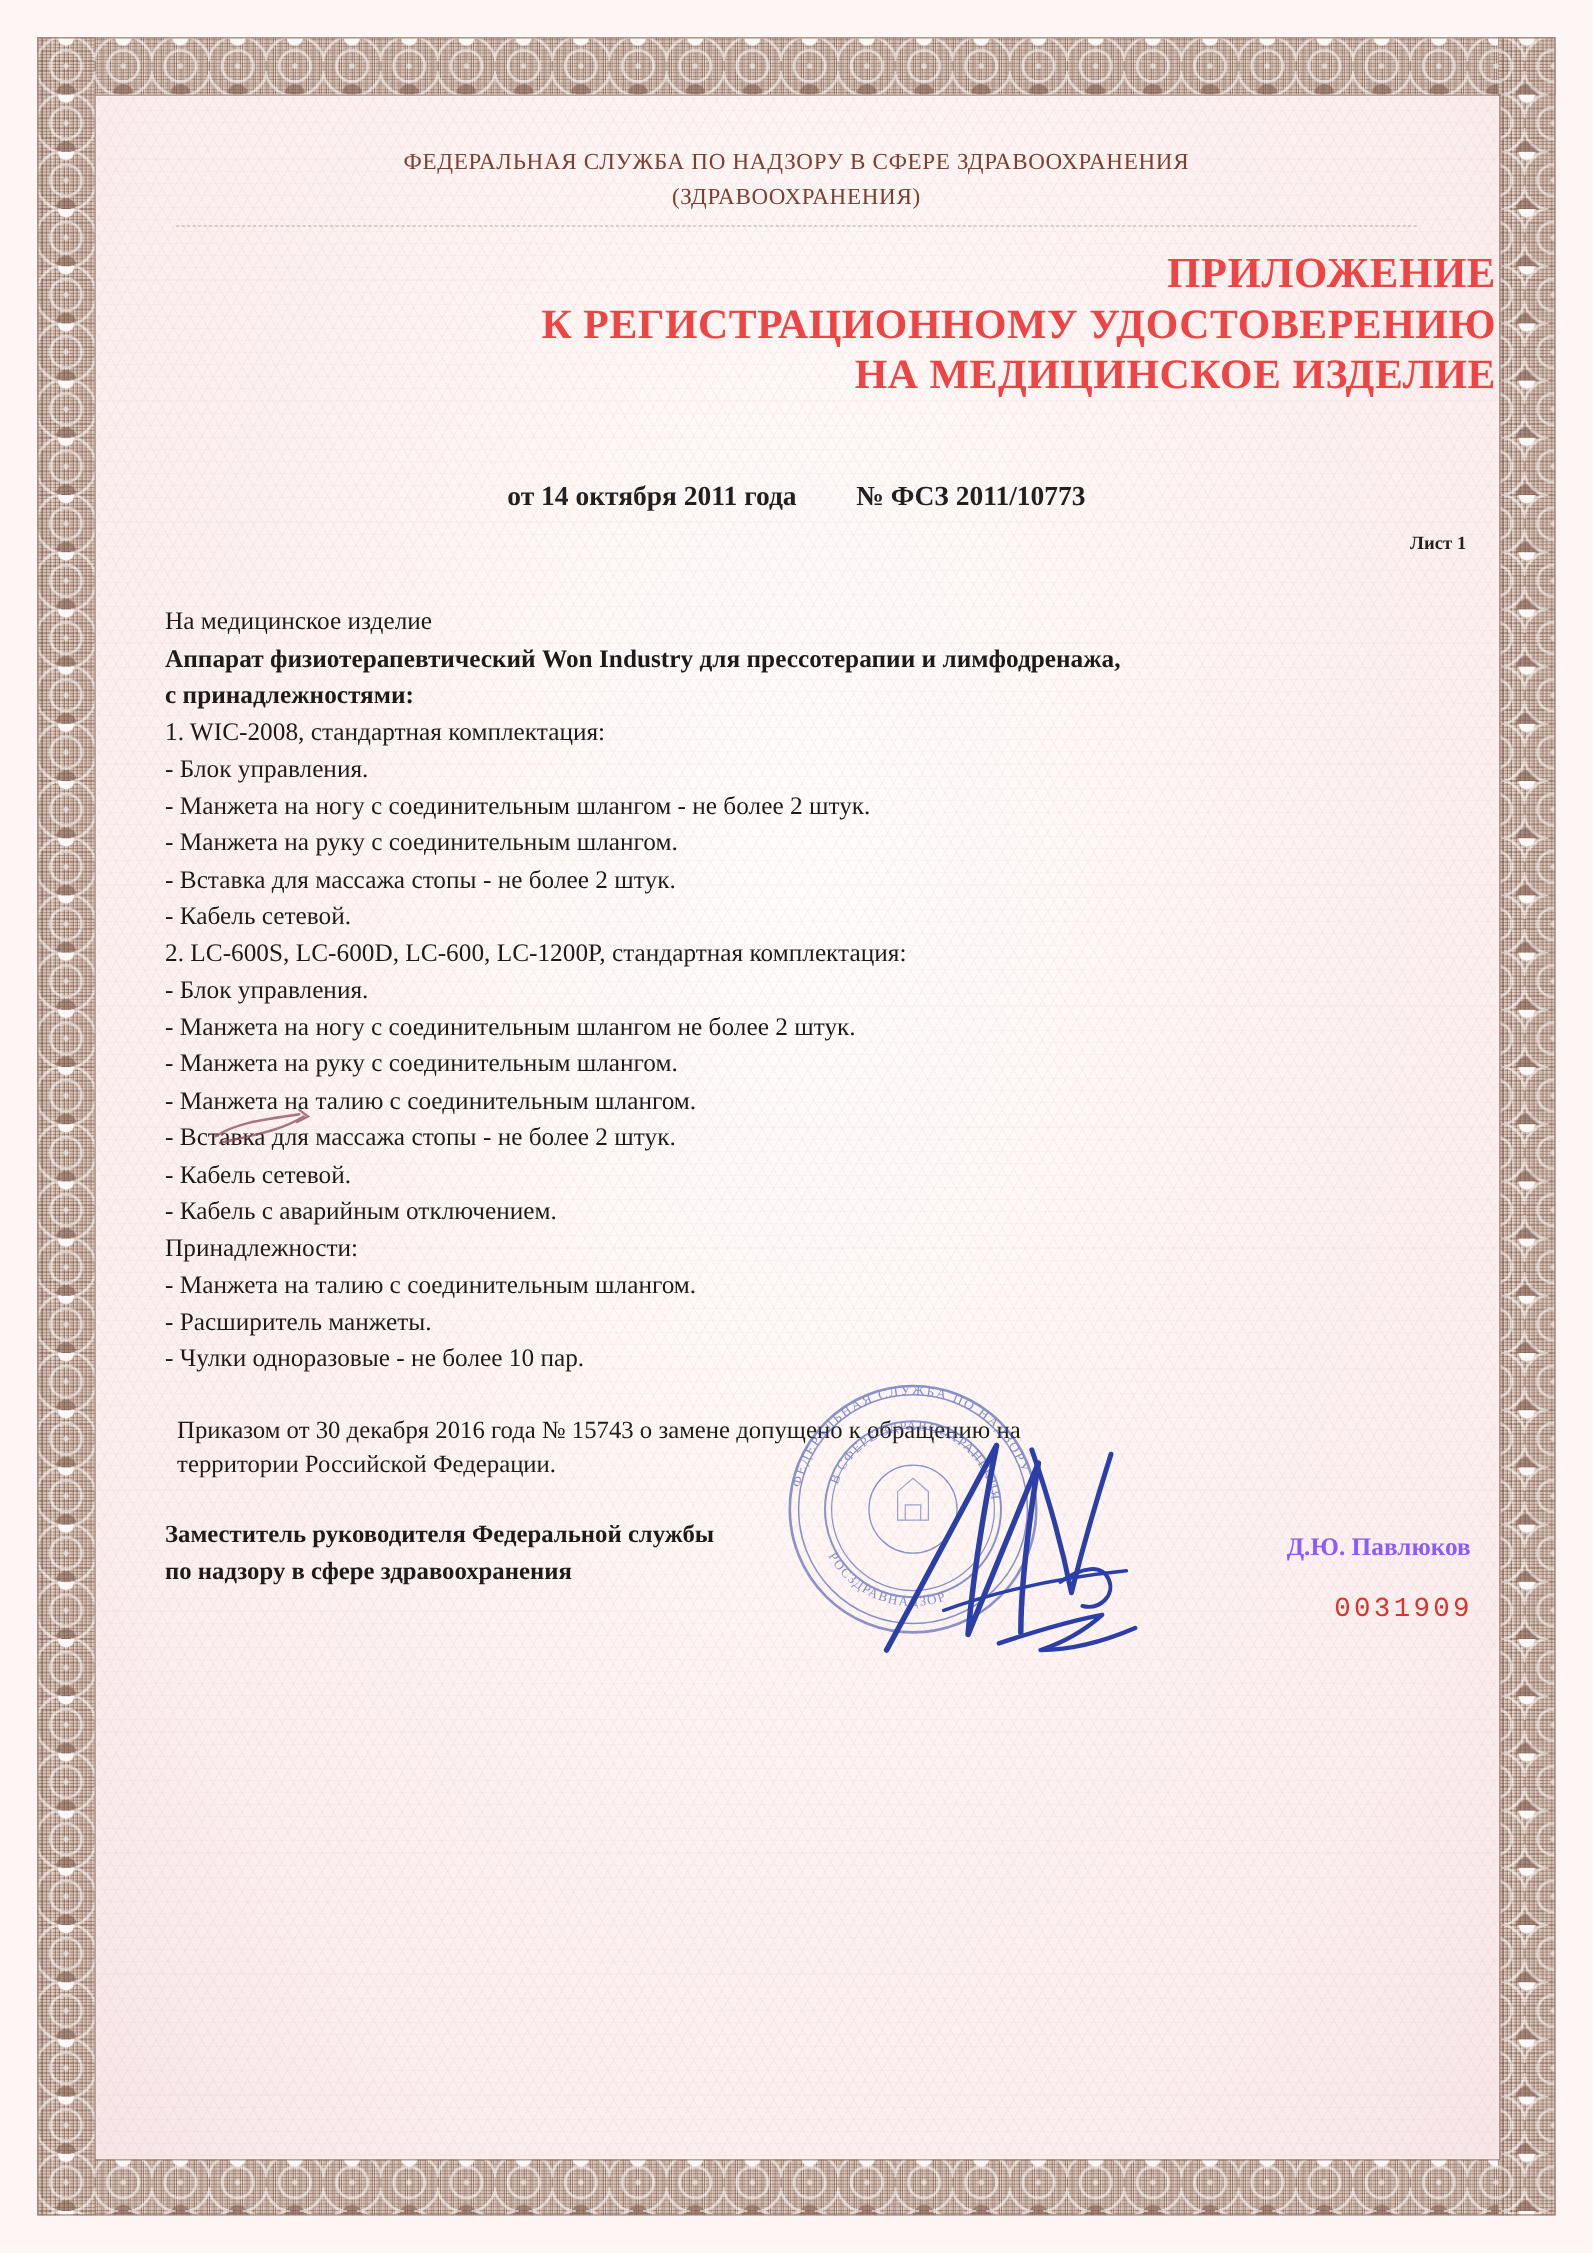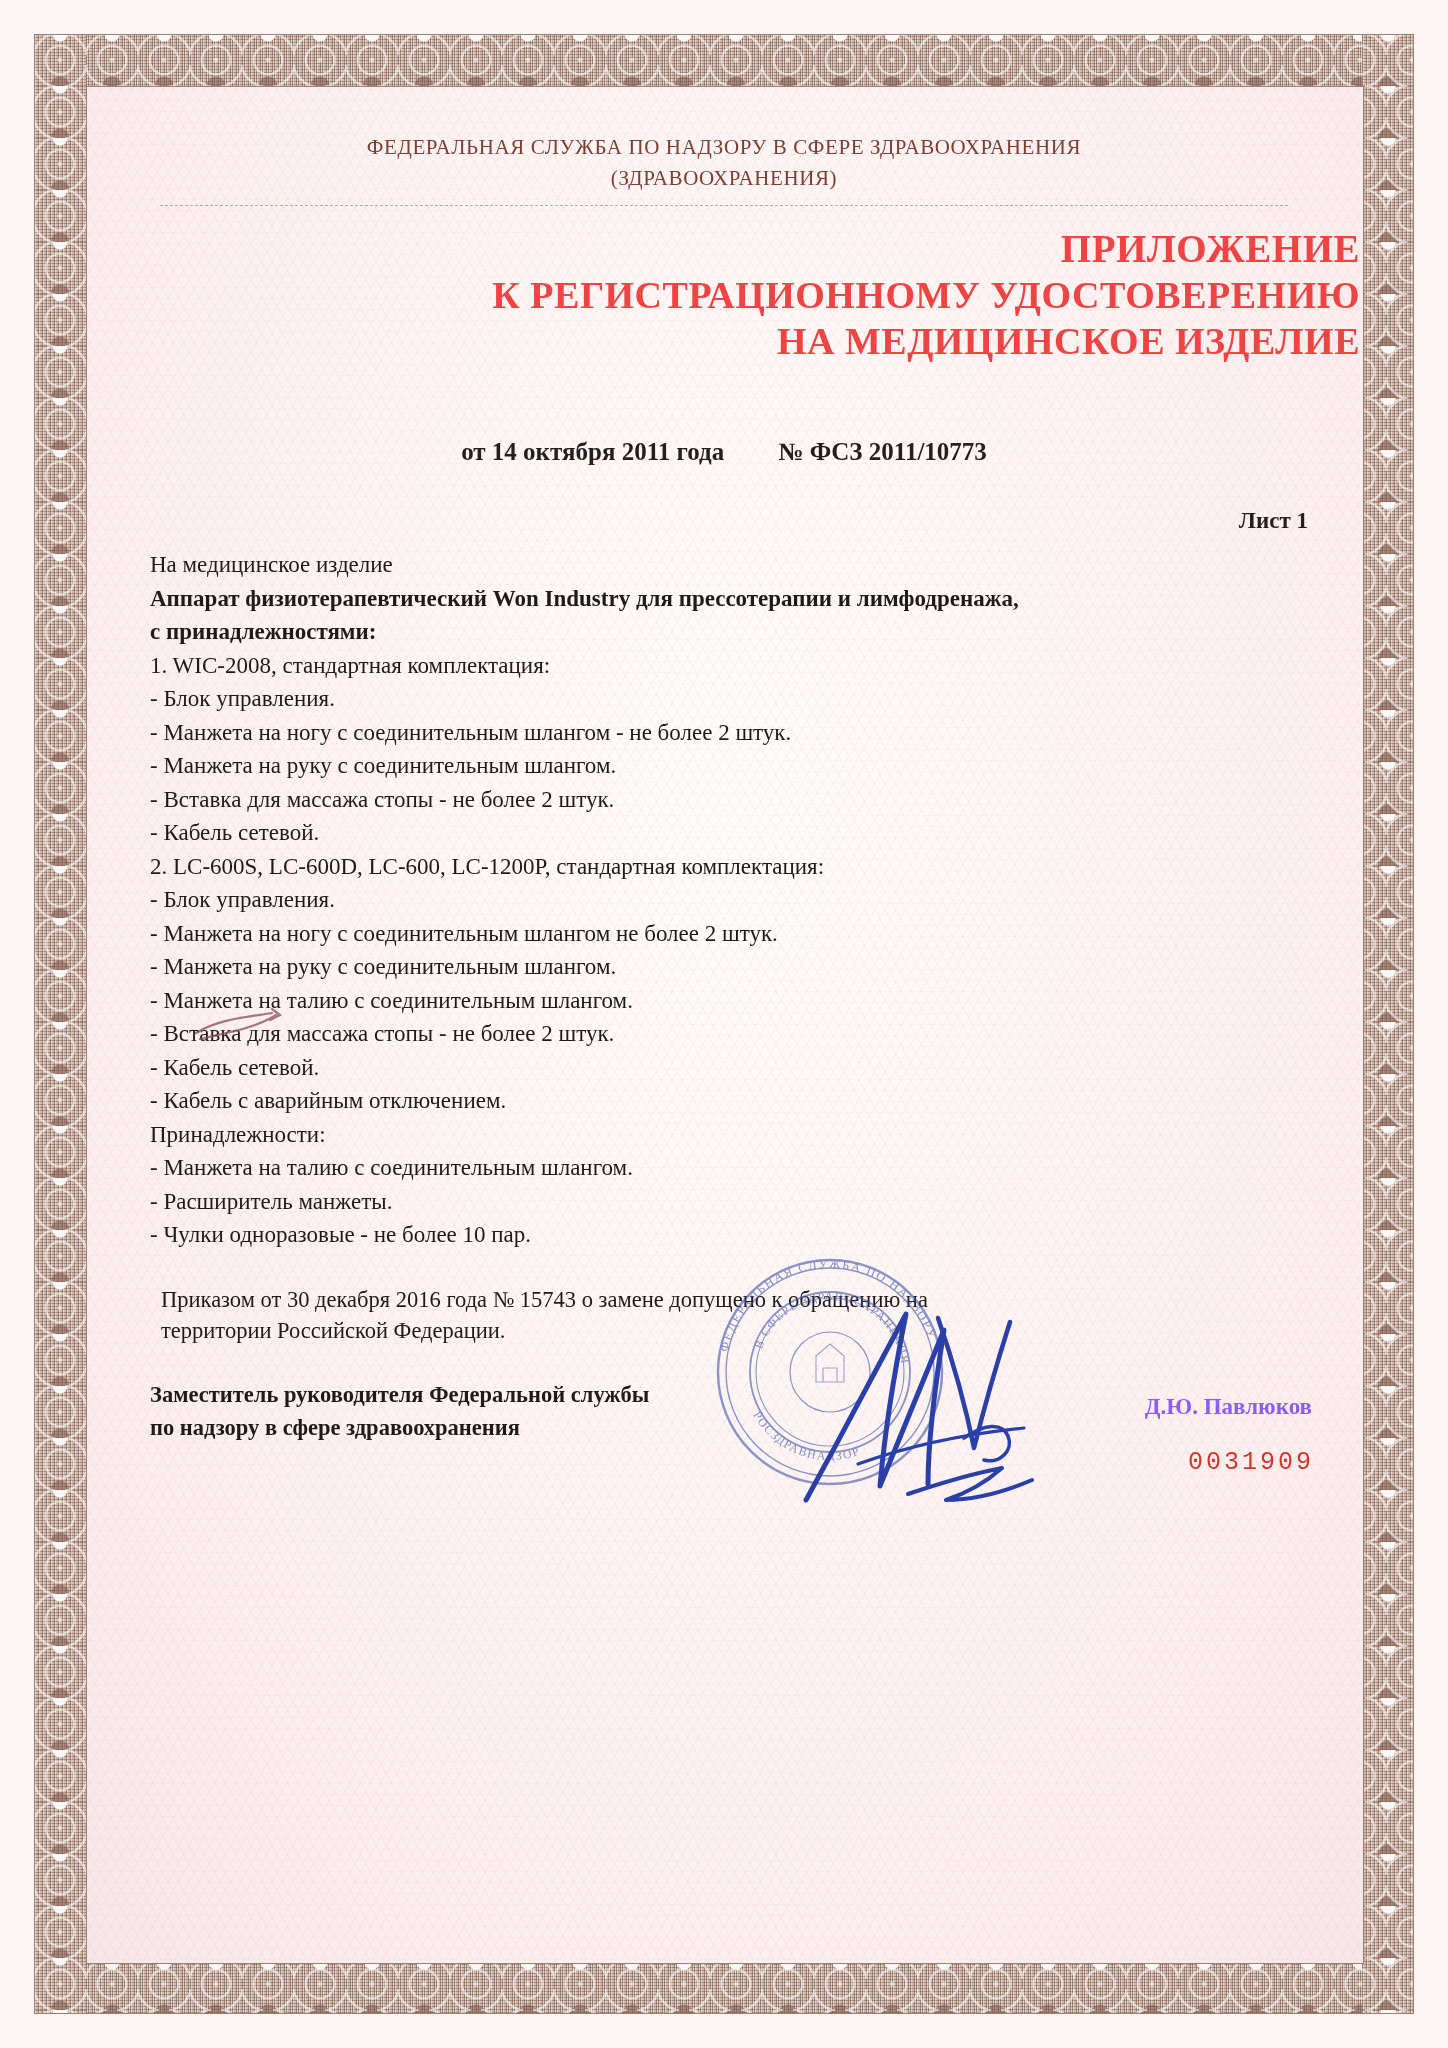--- a/index.html
+++ b/index.html
@@ -54,21 +54,21 @@
   
   .guilloche{
     position:absolute;left:88px;top:88px;width:1272px;height:1872px;
     pointer-events:none;opacity:.5;
     background-image:
       repeating-linear-gradient(60deg, rgba(196,120,140,.14) 0 1px, rgba(255,255,255,0) 1px 9px),
       repeating-linear-gradient(-60deg, rgba(196,120,140,.14) 0 1px, rgba(255,255,255,0) 1px 9px),
       repeating-linear-gradient(0deg, rgba(205,150,120,.10) 0 1px, rgba(255,255,255,0) 1px 11px);
   }
   .content{
-    position:absolute;left:88px;top:88px;width:1272px;height:1872px;
+    position:absolute;left:88px;top:88px;width:1272px;height:1872px;padding-left:25px;
   }
   
   .agency{
     position:absolute;left:0;top:44px;width:1272px;
     text-align:center;color:#7b4033;
     font-family:"Liberation Serif",serif;
     font-size:21px;letter-spacing:.6px;line-height:31px;
   }
   .rule{
     position:absolute;left:72px;top:117px;width:1128px;height:0;
@@ -81,22 +81,22 @@
     font-size:39px;line-height:46px;letter-spacing:.5px;
   }
   .title .l2{font-size:38px;}
   .datebar{
     position:absolute;left:0;top:350px;width:1272px;text-align:center;
     color:#231f20;font-weight:bold;font-size:25px;
   }
   .datebar .dt{display:inline-block;}
   .datebar .num{display:inline-block;margin-left:48px;}
   .sheet{
-    position:absolute;right:52px;top:420px;
-    color:#231f20;font-weight:bold;font-size:23px;
+    position:absolute;right:52px;top:396px;
+    color:#231f20;font-weight:bold;font-size:17px;
   }
   
   .body{
     position:absolute;left:62px;top:460px;width:1160px;
     color:#1d1a19;font-size:23px;line-height:33.5px;
   }
   .body div{white-space:nowrap;}
   .body .b{font-weight:bold;}
   
   .footer-note{

